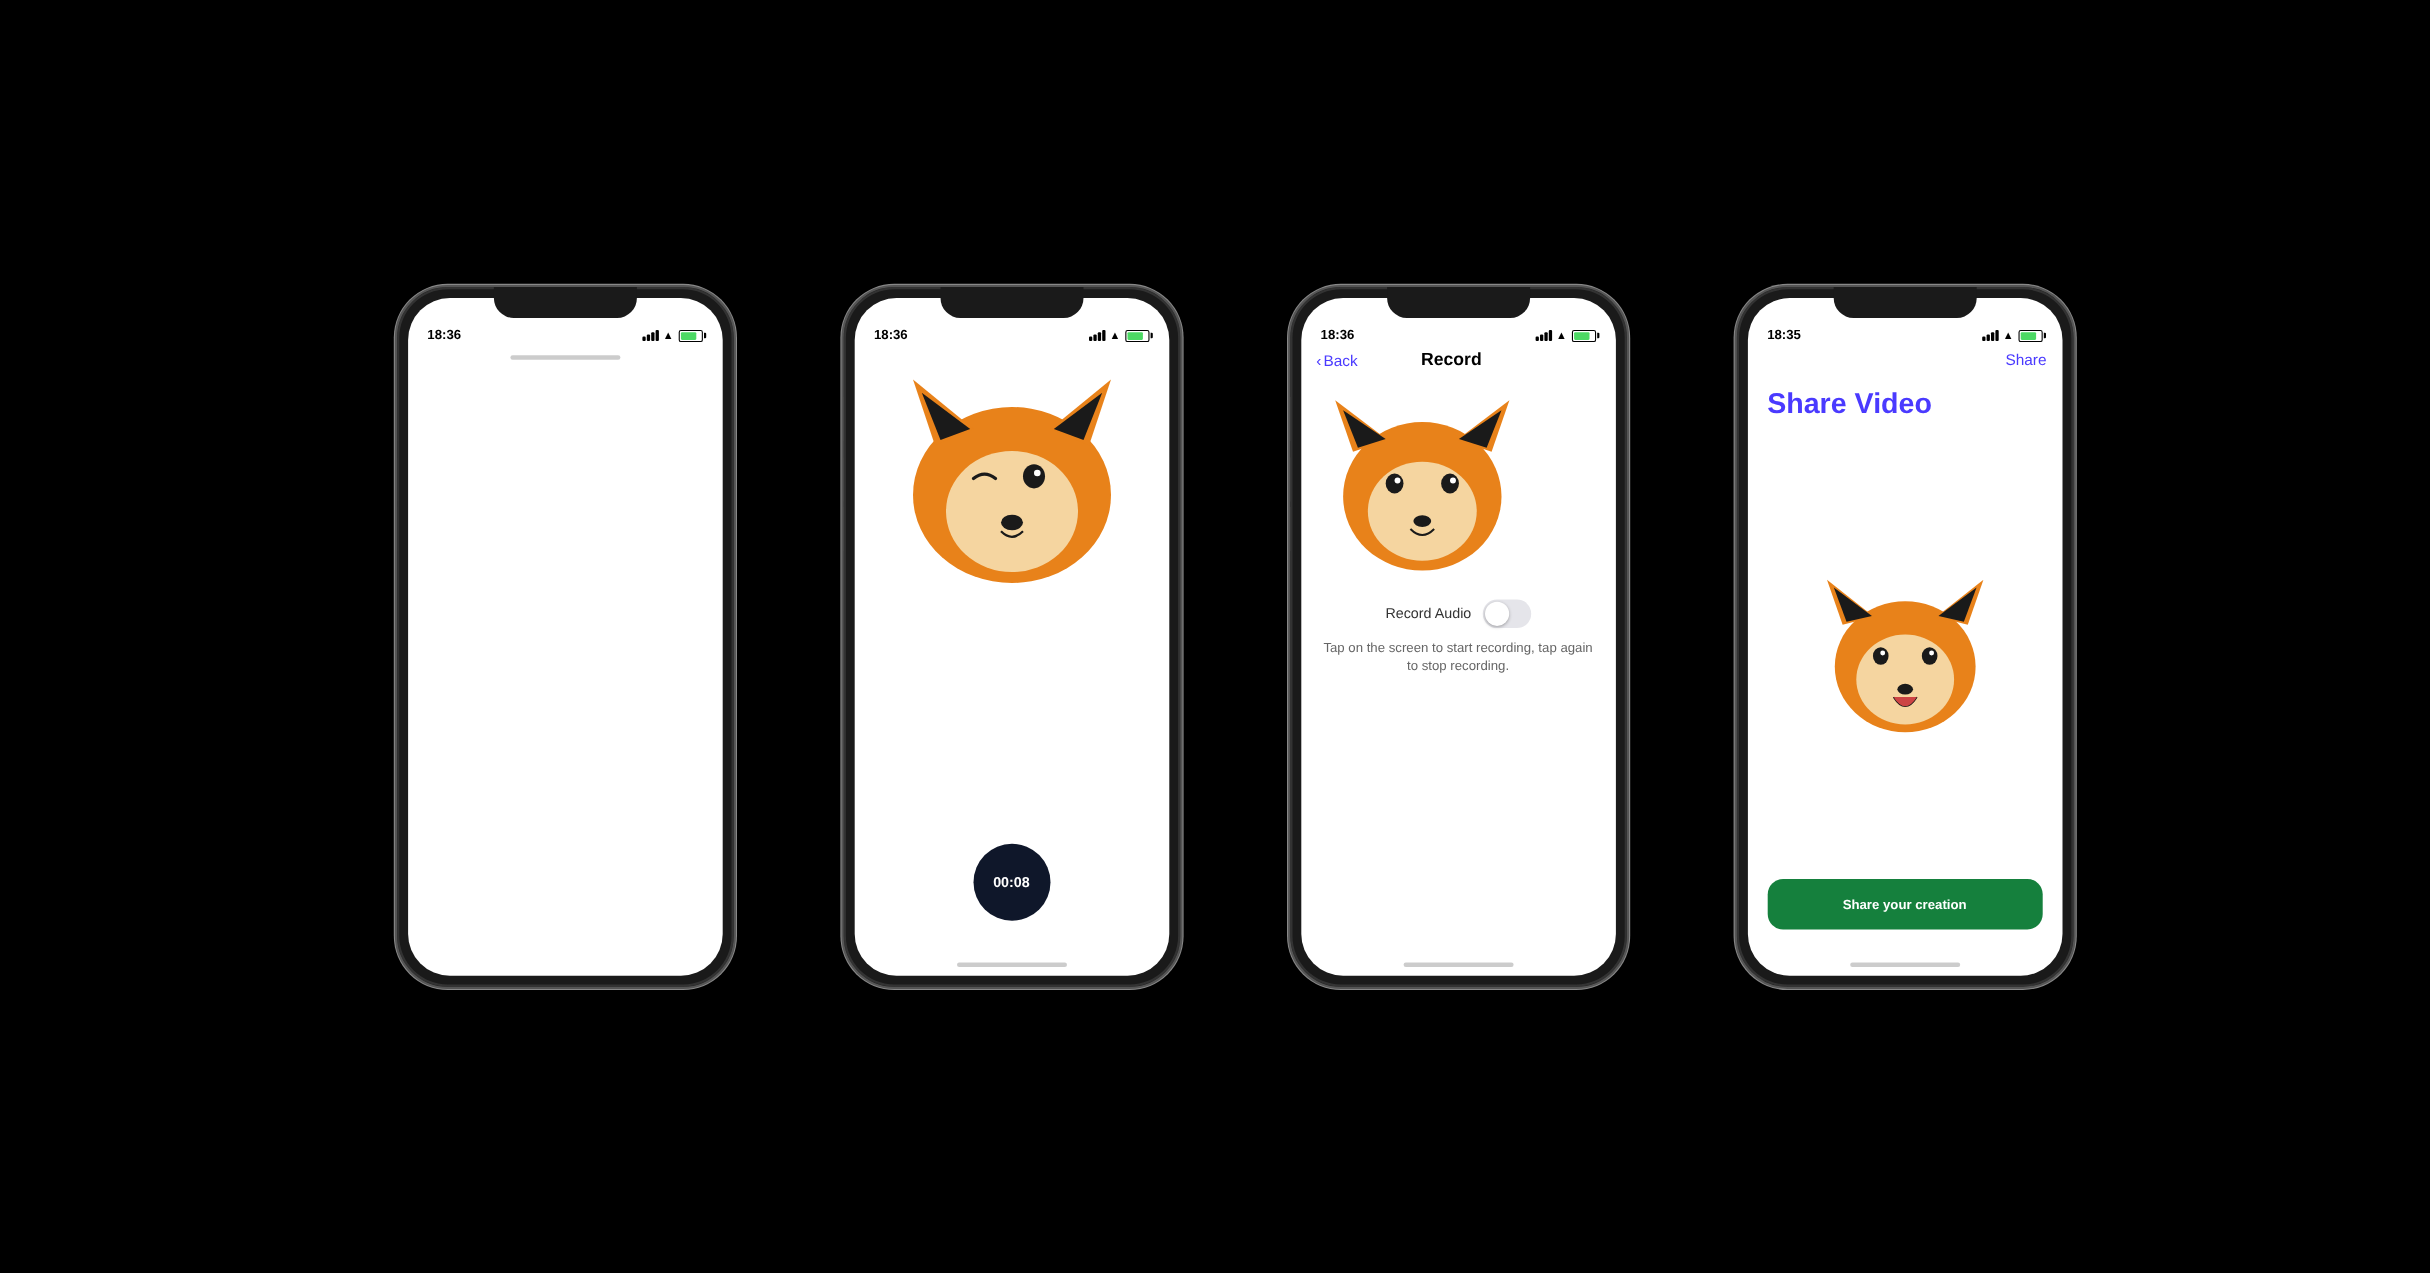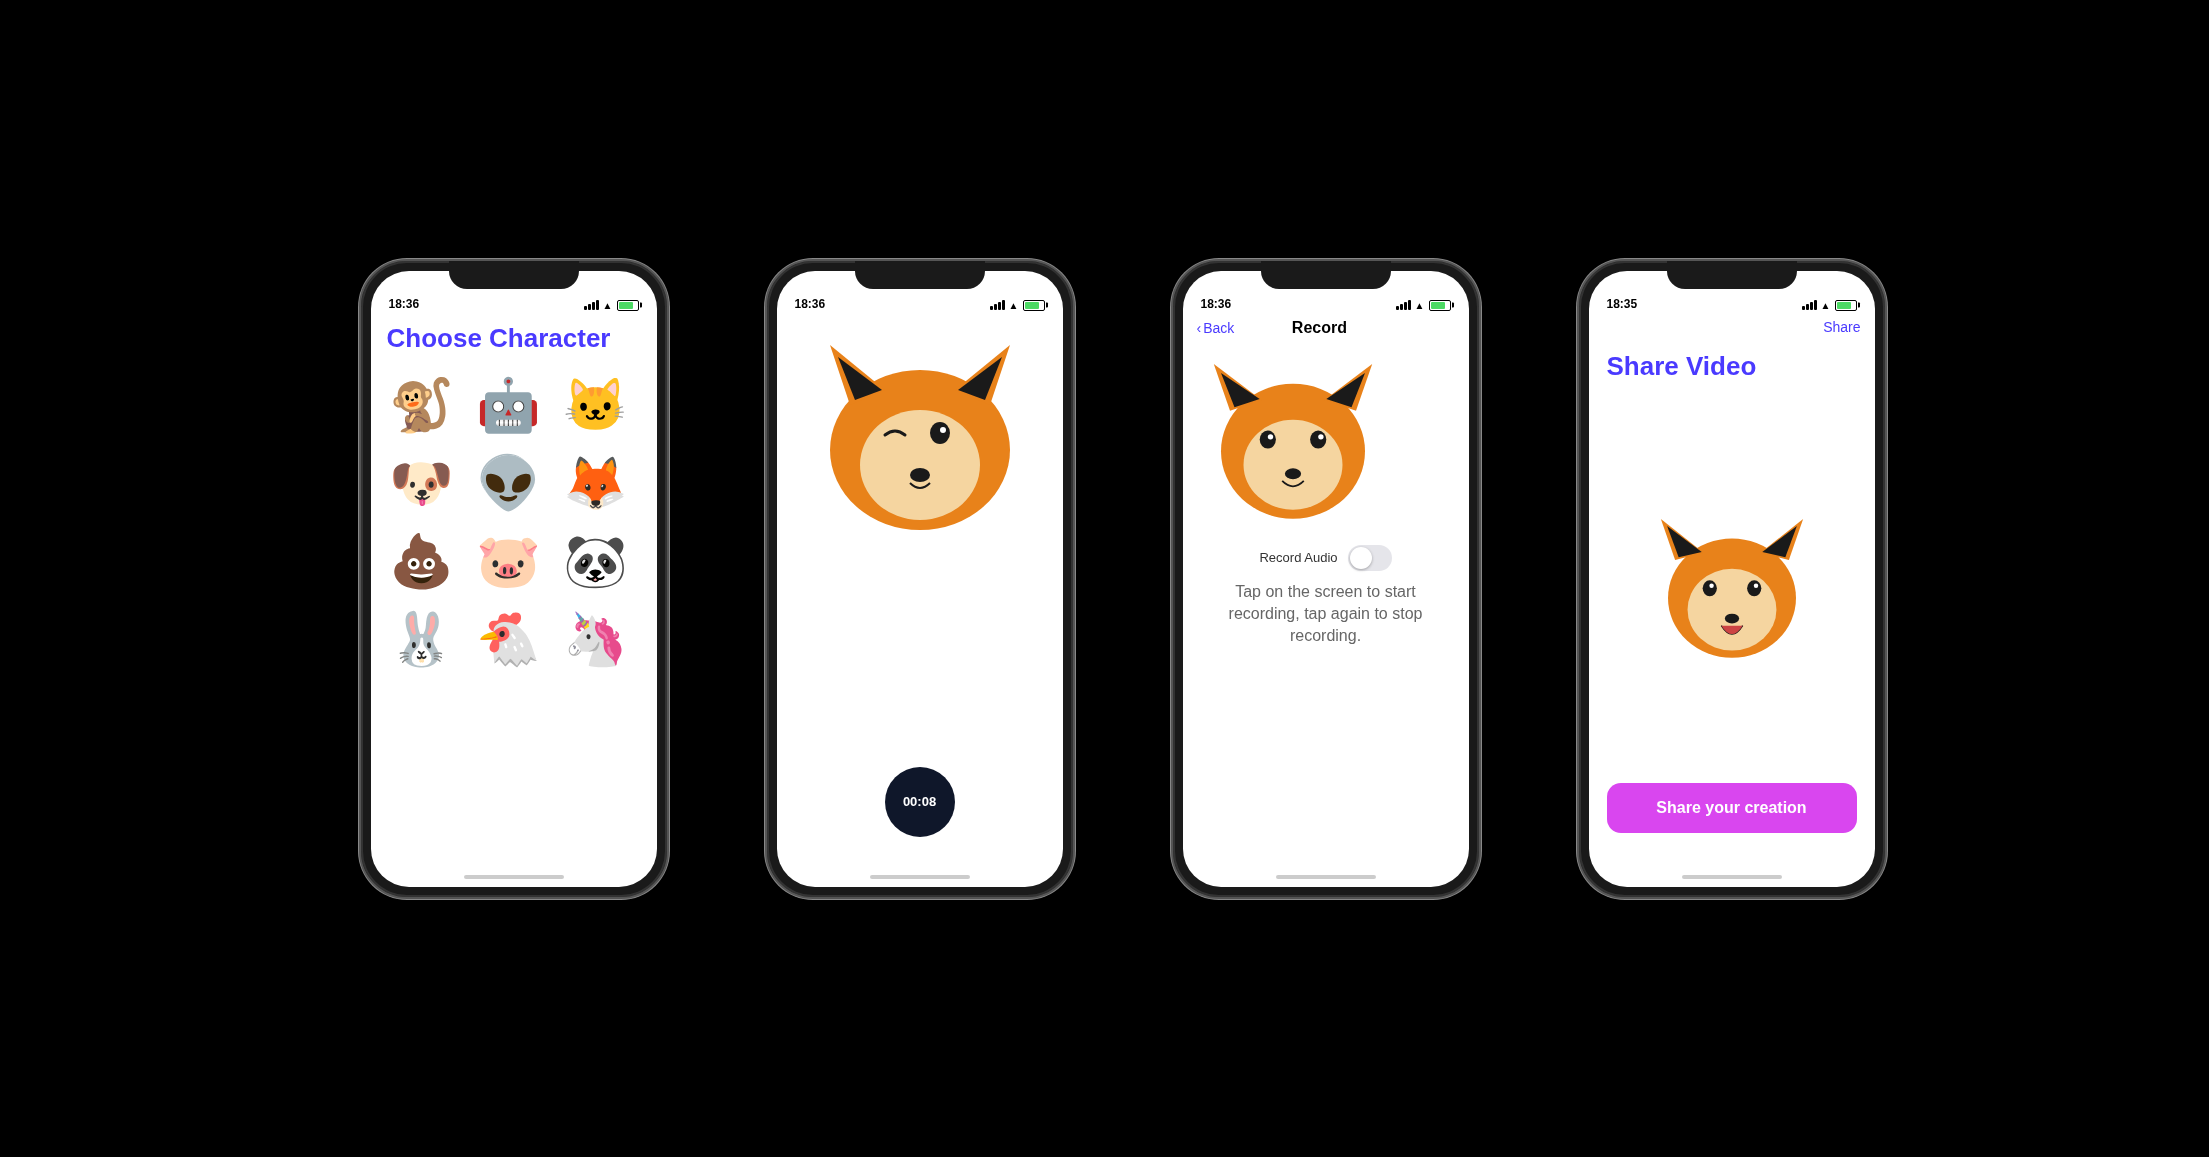--- a/index.html
+++ b/index.html
@@ -281,21 +281,21 @@
       position: absolute;
       width: 22px;
       height: 22px;
       background: #fff;
       border-radius: 50%;
       top: 2px;
       left: 2px;
       box-shadow: 0 1px 3px rgba(0,0,0,0.3);
     }
     .record-hint {
-      font-size: 16px;
+      font-size: 12px;
       color: #666;
       text-align: center;
       line-height: 1.4;
     }
 
     
     .phone4-content {
       display: flex;
       flex-direction: column;
       height: 100%;
@@ -313,30 +313,30 @@
       font-size: 14px;
       font-weight: 500;
     }
     .share-fox-area {
       flex: 1;
       display: flex;
       align-items: center;
       justify-content: center;
     }
     .share-button {
-      background: #d946ef;
+      background: #15803d;
       color: #fff;
       border: none;
       border-radius: 14px;
       width: 100%;
       padding: 16px;
-      font-size: 16px;
+      font-size: 12px;
       font-weight: 600;
       cursor: pointer;
-      margin-bottom: 14px;
+      margin-bottom: 2px;
     }
 
     
     .fox-svg {
       width: 220px;
       height: 200px;
     }
     .fox-svg-sm {
       width: 180px;
       height: 170px;
@@ -358,39 +358,20 @@
         <div class="status-icons">
           <div class="signal-bars">
             <div class="signal-bar" style="height:4px"></div>
             <div class="signal-bar" style="height:6px"></div>
             <div class="signal-bar" style="height:8px"></div>
             <div class="signal-bar" style="height:10px"></div>
           </div>
           <span class="wifi-icon">▲</span>
           <div class="battery-icon">
             <div class="battery-fill"></div>
-          </div>
-        </div>
-      </div>
-      <div class="screen-content">
-        <div class="phone1-content">
-          <div class="choose-title">Choose Character</div>
-          <div class="emoji-grid">
-            <div class="emoji-item">🐒</div>
-            <div class="emoji-item">🤖</div>
-            <div class="emoji-item">🐱</div>
-            <div class="emoji-item">🐶</div>
-            <div class="emoji-item">👽</div>
-            <div class="emoji-item">🦊</div>
-            <div class="emoji-item">💩</div>
-            <div class="emoji-item">🐷</div>
-            <div class="emoji-item">🐼</div>
-            <div class="emoji-item">🐰</div>
-            <div class="emoji-item">🐔</div>
-            <div class="emoji-item">🦄</div>
           </div>
         </div>
       </div>
       <div class="home-indicator">
         <div class="home-bar"></div>
       </div>
     </div>
   </div>
 </div>
 

